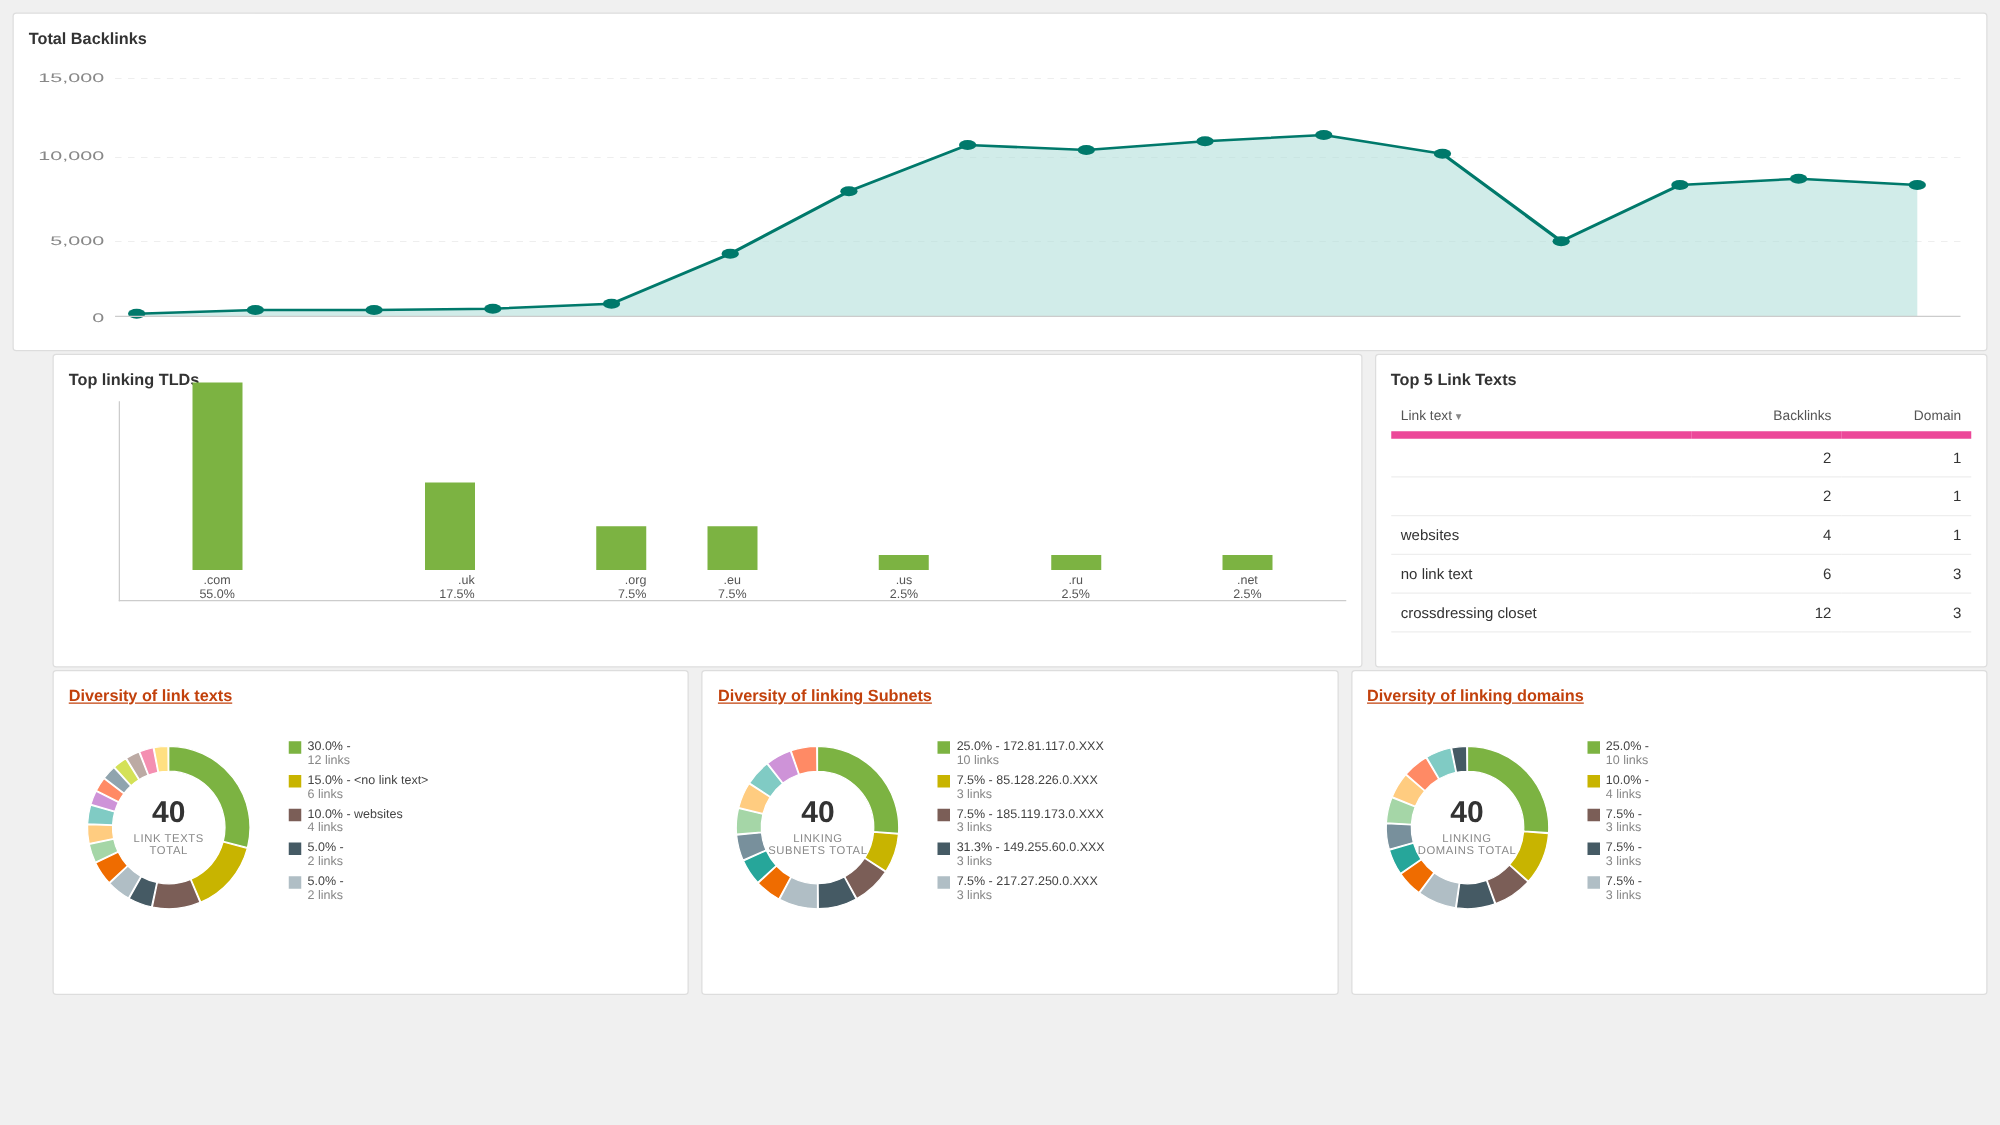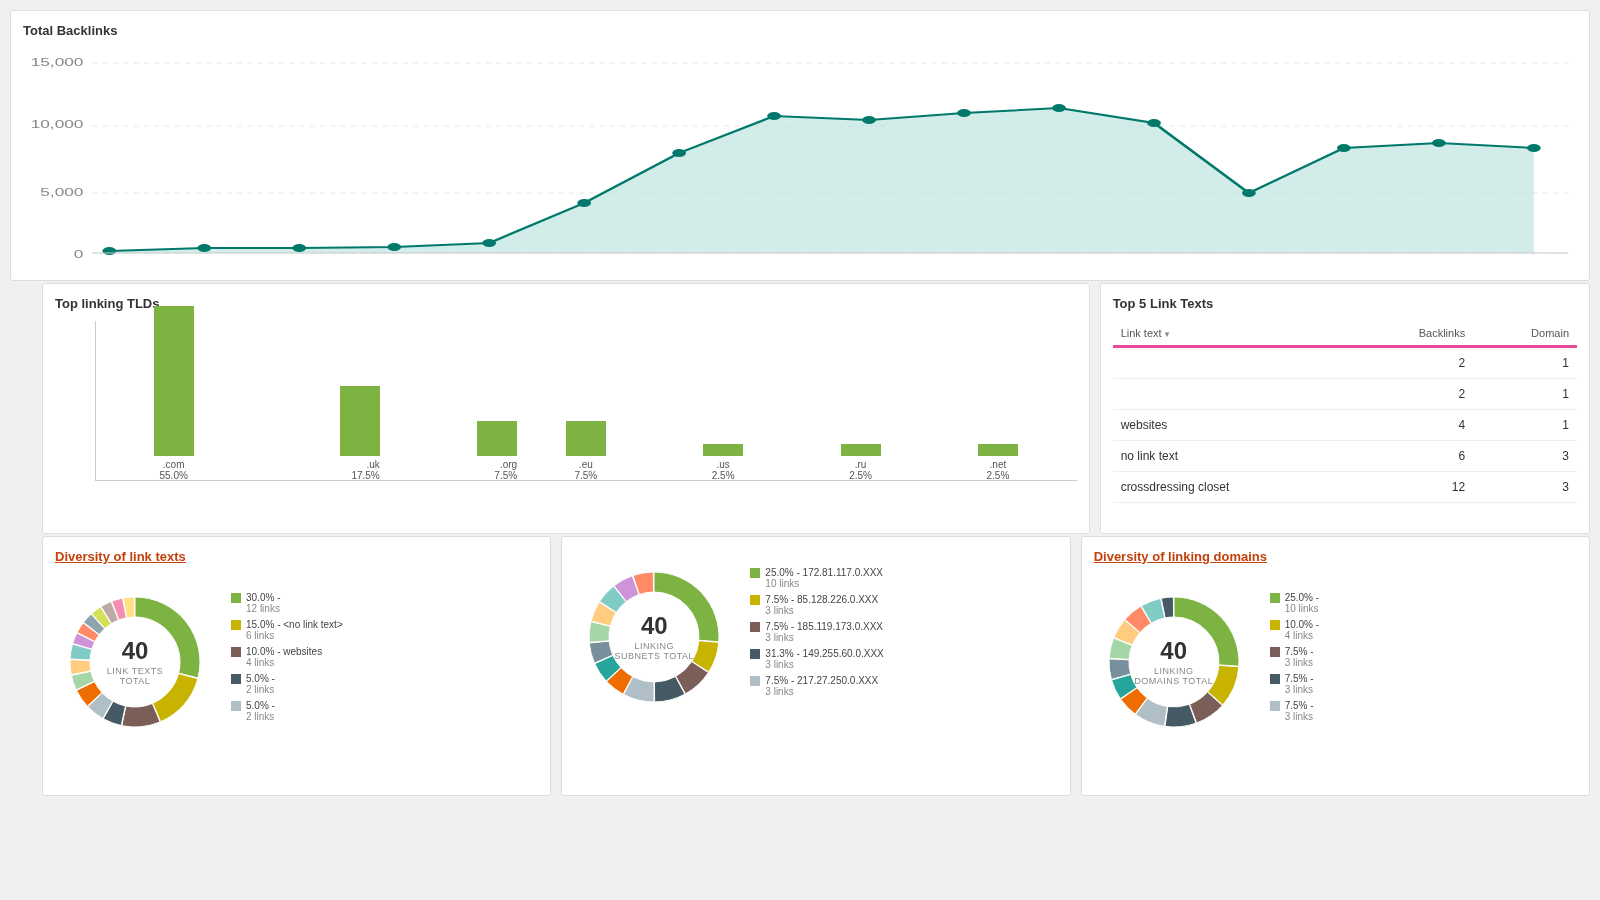--- a/index.html
+++ b/index.html
@@ -56,21 +56,21 @@
       height: 100%;
     }
 
     
     .link-texts-table {
       width: 100%;
       border-collapse: collapse;
       font-size: 12px;
     }
     .link-texts-table th {
-      border-bottom: 3px solid #ec4899;
+      border-bottom: 6px solid #ec4899;
       padding: 6px 8px;
       text-align: left;
       color: #555;
       font-weight: normal;
       font-size: 11px;
     }
     .link-texts-table th.sortable {
       cursor: pointer;
     }
     .link-texts-table th.num, .link-texts-table td.num {
@@ -346,20 +346,21 @@
               <div>
                 <div>5.0% -</div>
                 <div style="color: rgb(136, 136, 136);">2 links</div>
               </div>
             </div>
           </div>
       </div>
     </div>
 
     <div class="card col-full">
+      <div class="card-title">Diversity of linking Subnets</div>
       <div class="donut-section">
         <div class="donut-container">
           <svg viewBox="0 0 160 160" width="160" height="160" id="donut-svg-2">
               <path d="M80,15 A65,65 0 0,1 144.82842885277392,84.71961995088903 L124.88121997499732,83.26742919676933 A45,45 0 0,0 80,35 Z" fill="#7cb342" stroke="#fff" stroke-width="1"></path>
               <path d="M144.77799204543354,85.3676574557016 A65,65 0 0,1 134.7686106962207,115.00570356964451 L117.91673048199894,104.23471785590773 A45,45 0 0,0 124.84630218530015,83.71607054625495 Z" fill="#c8b400" stroke="#fff" stroke-width="1"></path>
               <path d="M134.41582108706436,115.55163027795774 A65,65 0 0,1 111.50668214197216,136.85357491314625 L101.81231840598073,119.36016724756279 A45,45 0 0,0 117.67249152181378,104.61266711550921 Z" fill="#7b5e57" stroke="#fff" stroke-width="1"></path>
               <path d="M110.93658054740979,137.16579382842178 A65,65 0 0,1 80.64998916672084,144.99675002708324 L80.44999250003751,124.99775001874994 A45,45 0 0,0 101.41763268666831,119.576318804292 Z" fill="#455a64" stroke="#fff" stroke-width="1"></path>
               <path d="M80,145 A65,65 0 0,1 49.63661467942693,137.47229621195248 L58.979194778064794,119.78851276212094 A45,45 0 0,0 80,125 Z" fill="#b0bec5" stroke="#fff" stroke-width="1"></path>
               <path d="M49.06341945259022,137.16579382842178 A65,65 0 0,1 32.62056257340673,124.49931358054337 L47.1988510123585,110.80721709422234 A45,45 0 0,0 58.58236731333169,119.57631880429201 Z" fill="#ef6c00" stroke="#fff" stroke-width="1"></path>
               <path d="M32.17794580624645,124.02330215567318 A65,65 0 0,1 20.73880768027653,106.70413984468978 L38.9730207017299,98.48748143093908 A45,45 0 0,0 46.892424019709075,110.47767072315835 Z" fill="#26a69a" stroke="#fff" stroke-width="1"></path>

